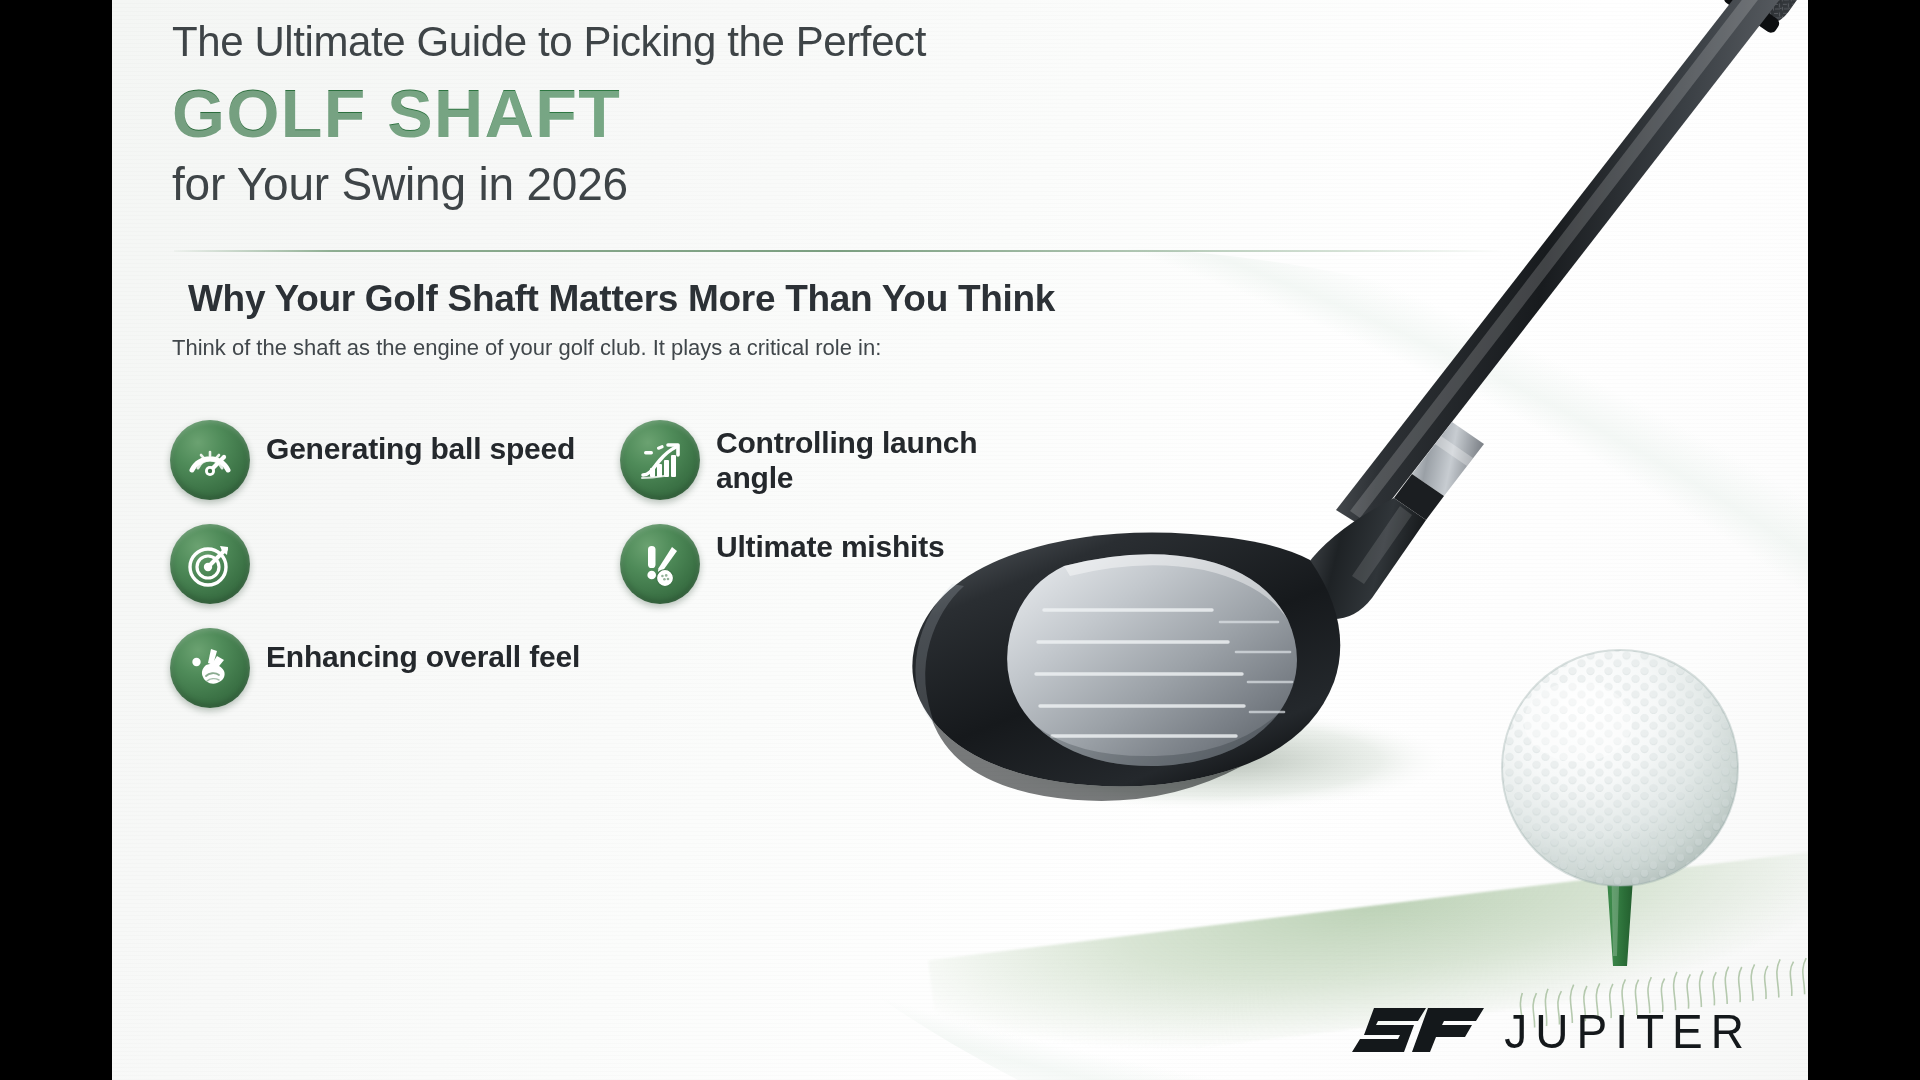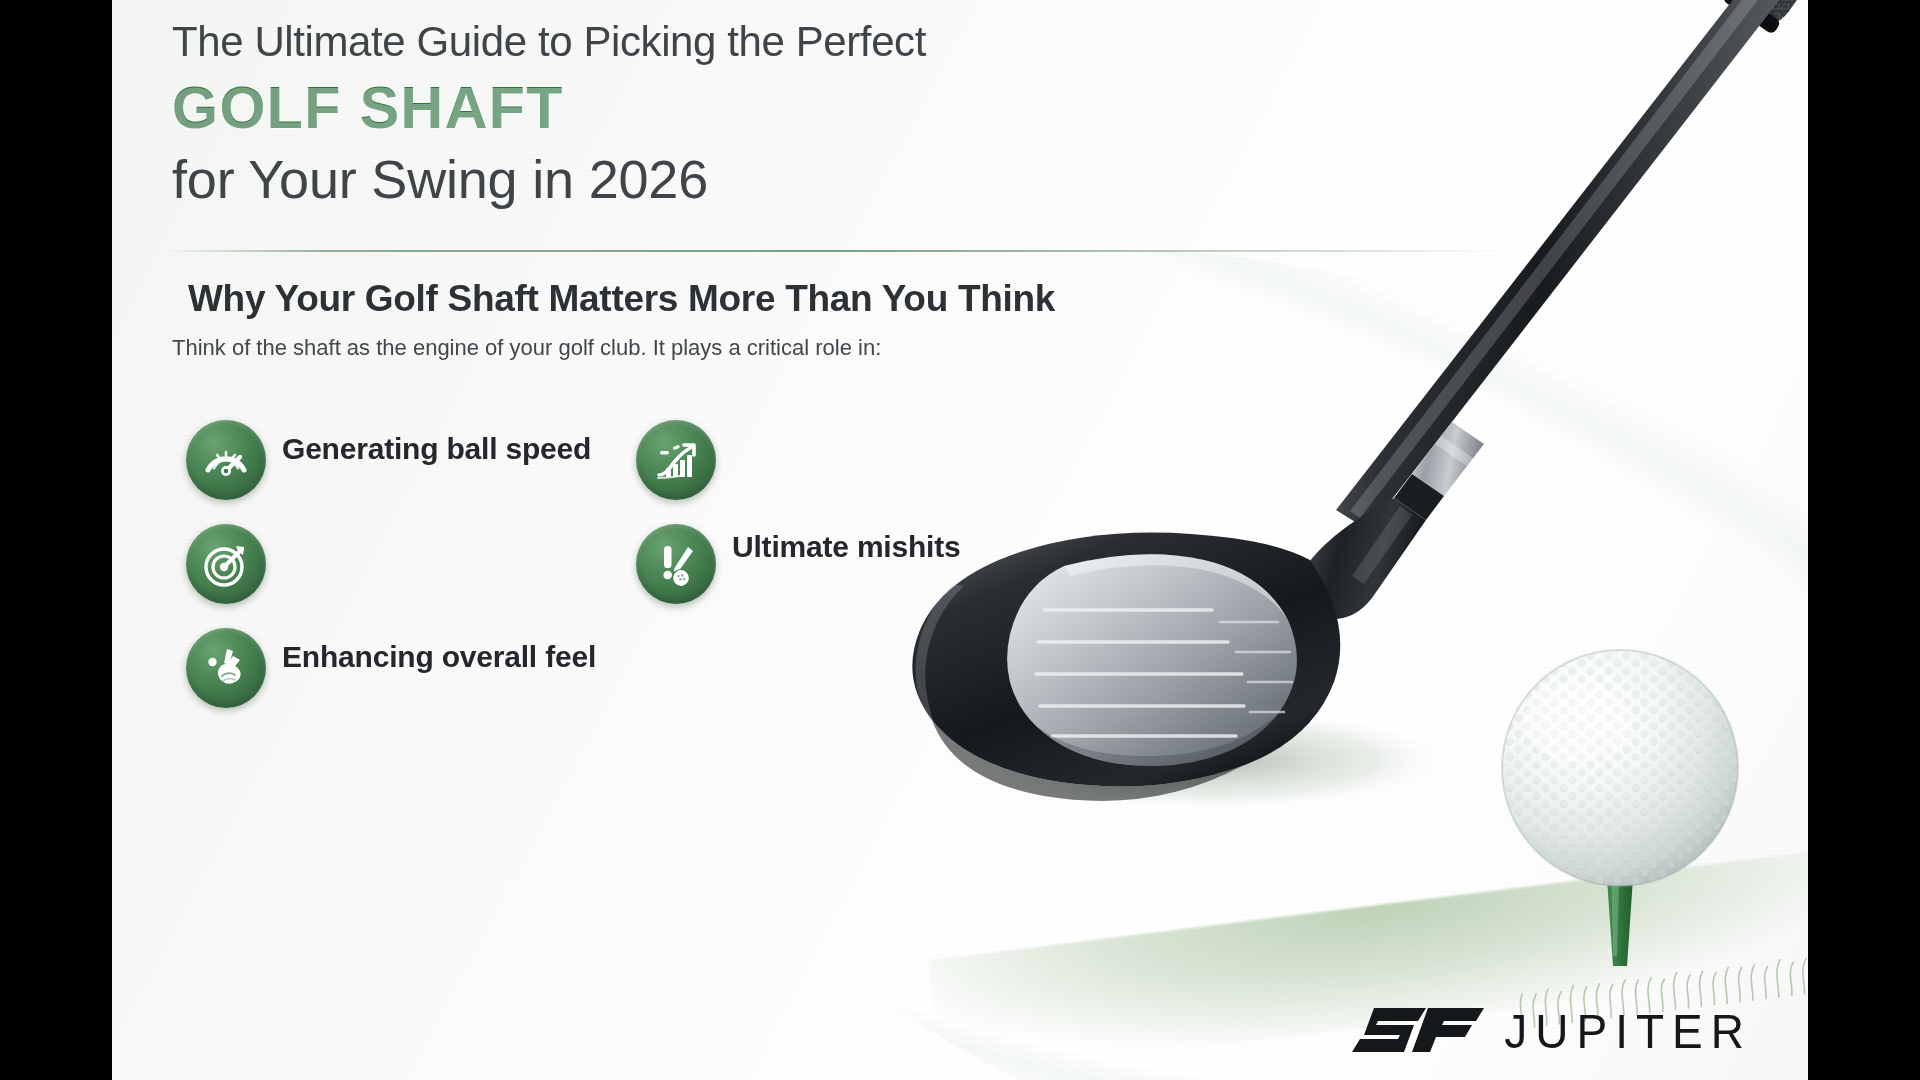--- a/index.html
+++ b/index.html
@@ -135,35 +135,35 @@
   #eyebrow {
     font-size: 42px;
     font-weight: 400;
     color: #3e4447;
     letter-spacing: -0.4px;
     line-height: 1.12;
     white-space: nowrap;
   }
   #bigtitle {
     margin-top: 14px;
-    font-size: 59px;
+    font-size: 68px;
     font-weight: 700;
     letter-spacing: 1.5px;
     line-height: 1.0;
     color: #2e7041;
     background: linear-gradient(100deg, #2c6b3c 0%, #2f7a44 48%, #27603a 100%);
     -webkit-background-clip: text;
     background-clip: text;
     -webkit-text-fill-color: transparent;
     text-shadow: 0 1px 0 rgba(255,255,255,0.35);
     white-space: nowrap;
   }
   #subtitle {
     margin-top: 10px;
-    font-size: 54px;
+    font-size: 46px;
     font-weight: 400;
     color: #3e4447;
     letter-spacing: -0.2px;
     white-space: nowrap;
   }
 
   #divider {
     position: absolute;
     left: 62px;
     top: 250px;
@@ -196,21 +196,21 @@
     width: 790px;
     font-size: 22px;
     font-weight: 400;
     color: #41474b;
     line-height: 1.22;
   }
 
   
   #benefits {
     position: absolute;
-    left: 74px;
+    left: 58px;
     top: 420px;
     width: 860px;
   }
   .brow {
     display: flex;
     align-items: flex-start;
     margin-bottom: 22px;
     min-height: 82px;
   }
   .bcell {
@@ -525,20 +525,21 @@
                 <rect x="16" y="34" width="5" height="9" rx="1"></rect>
                 <rect x="23" y="30" width="5" height="13" rx="1"></rect>
                 <rect x="30" y="26" width="5" height="17" rx="1"></rect>
                 <rect x="37" y="21" width="5" height="22" rx="1"></rect>
               </g>
               <path d="M8 44 C16 44 24 43 30 42" fill="none" stroke="#ffffff" stroke-width="2" opacity="0.8" stroke-linecap="round"></path>
               <rect x="10" y="17" width="9" height="3.4" rx="1.7" fill="#ffffff"></rect>
               <rect x="23" y="12" width="7" height="3.2" rx="1.6" fill="#ffffff" transform="rotate(-22 26 14)"></rect>
             </svg>
           </div>
+          <div class="btext two-line">Controlling launch angle</div>
         </div>
 
       </div>
 
       <div class="brow">
 
         <div class="bcell col-a">
           <div class="icon-badge">
             <svg width="52" height="52" viewBox="0 0 52 52">
               <circle cx="24" cy="29" r="18" fill="none" stroke="#ffffff" stroke-width="3.4"></circle>

